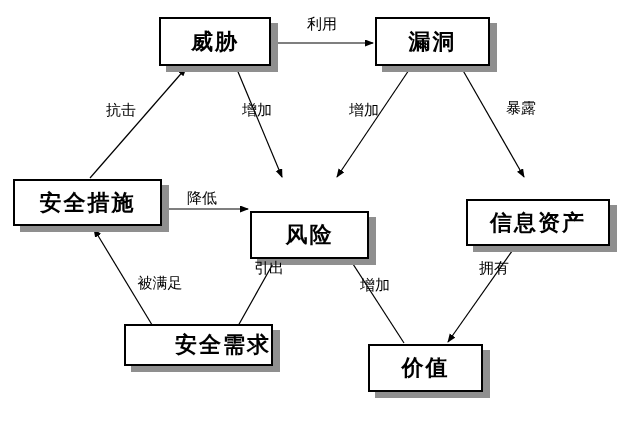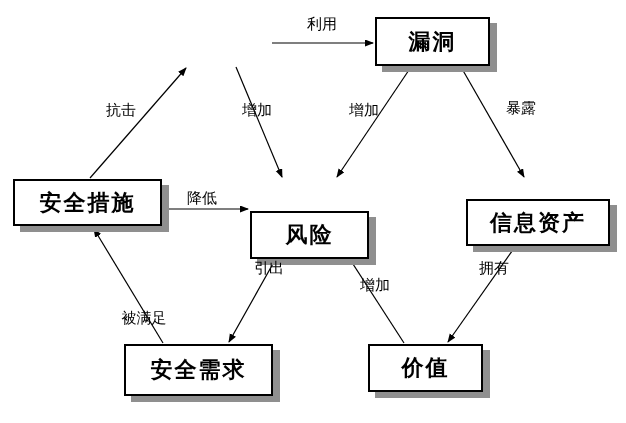--- a/index.html
+++ b/index.html
@@ -72,49 +72,52 @@
     <line class="edge-line" x1="236" y1="67" x2="282" y2="177" marker-end="url(#arrow)"></line>
     <line class="edge-line" x1="411" y1="67" x2="337" y2="177" marker-end="url(#arrow)"></line>
     <line class="edge-line" x1="461" y1="67" x2="524" y2="177" marker-end="url(#arrow)"></line>
     <line class="edge-line" x1="163" y1="209" x2="248" y2="209" marker-end="url(#arrow)"></line>
     <line class="edge-line" x1="163" y1="343" x2="94" y2="229" marker-end="url(#arrow)"></line>
     <line class="edge-line" x1="293" y1="228" x2="229" y2="342" marker-end="url(#arrow)"></line>
     <line class="edge-line" x1="404" y1="343" x2="331" y2="230" marker-end="url(#arrow)"></line>
     <line class="edge-line" x1="529" y1="227" x2="448" y2="342" marker-end="url(#arrow)"></line>
   </svg>
 
+  <div class="node" style="left:159px; top:17px; width:112px; height:49px;">
+    <span class="node-label">威胁</span>
+  </div>
 
   <div class="node" style="left:375px; top:17px; width:115px; height:49px;">
     <span class="node-label">漏洞</span>
   </div>
 
   <div class="node" style="left:13px; top:179px; width:149px; height:47px;">
     <span class="node-label">安全措施</span>
   </div>
 
   <div class="node" style="left:250px; top:179px; width:119px; height:48px;margin-top:32px;">
     <span class="node-label">风险</span>
   </div>
 
   <div class="node" style="left:466px; top:170px; width:144px; height:47px;margin-top:29px;">
     <span class="node-label">信息资产</span>
   </div>
 
-  <div class="node" style="left:124px; top:344px; width:149px; height:52px;">
+  <div class="node" style="left:124px; top:324px; width:149px; height:42px;justify-content:flex-end;">
     <span class="node-label">安全需求</span>
   </div>
 
   <div class="node" style="left:368px; top:344px; width:115px; height:48px;">
     <span class="node-label">价值</span>
   </div>
 
   <div class="edge-label" style="left:322px; top:24px;">利用</div>
   <div class="edge-label" style="left:121px; top:110px;">抗击</div>
   <div class="edge-label" style="left:257px; top:110px;">增加</div>
   <div class="edge-label" style="left:364px; top:110px;">增加</div>
   <div class="edge-label" style="left:497px; top:108px;margin-left:24px;">暴露</div>
   <div class="edge-label" style="left:194px; top:198px;padding-left:16px;">降低</div>
-  <div class="edge-label" style="left:144px; top:283px;margin-top:35px;">被满足</div>
+  <div class="edge-label" style="left:160px; top:283px;">被满足</div>
   <div class="edge-label" style="left:250px; top:268px;margin-left:19px;">引出</div>
   <div class="edge-label" style="left:375px; top:285px;">增加</div>
   <div class="edge-label" style="left:494px; top:268px;">拥有</div>
 
 </div>
 
 </body></html>

